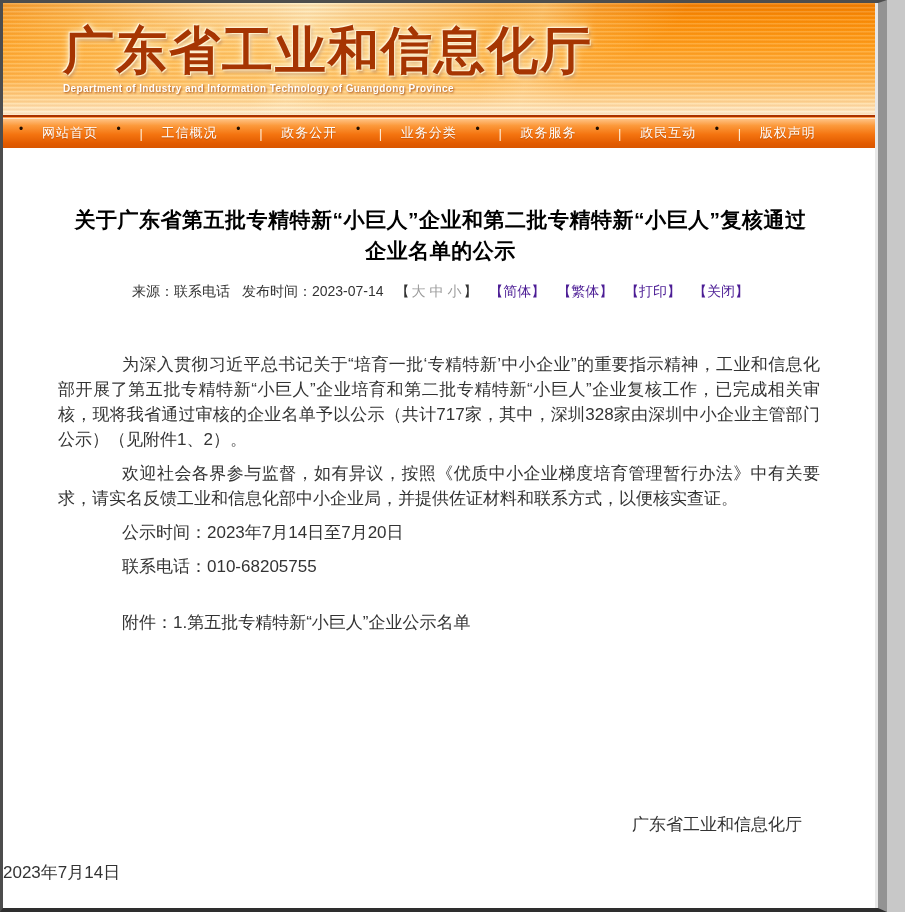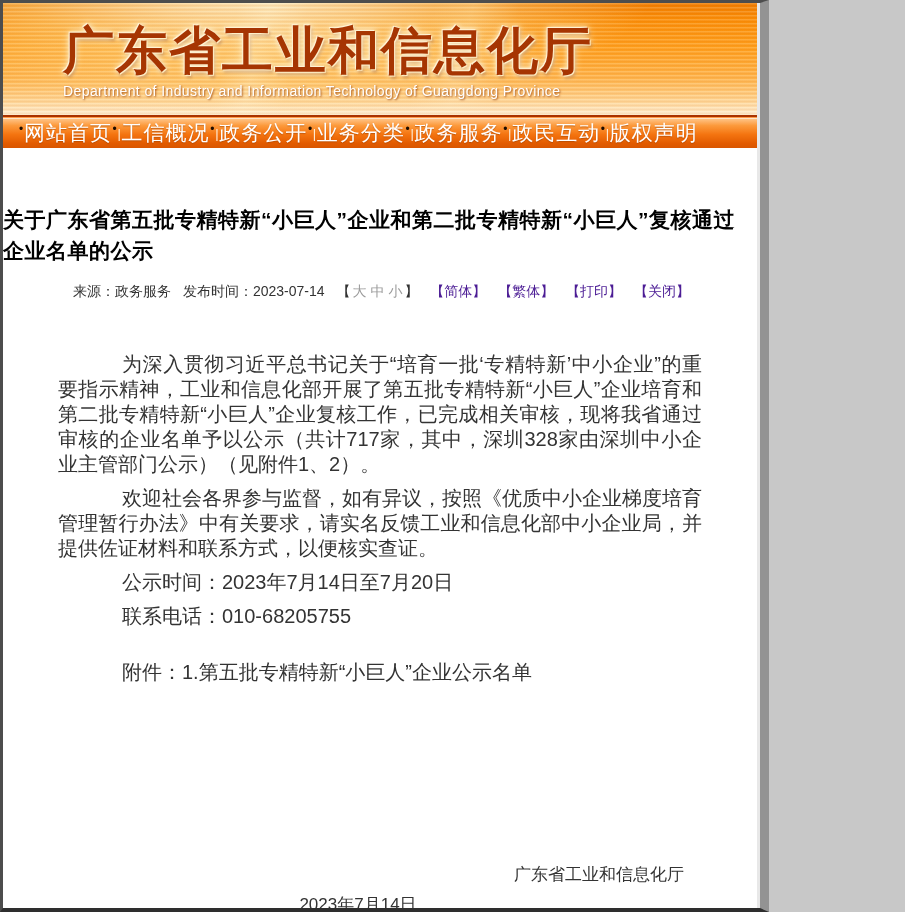--- a/index.html
+++ b/index.html
@@ -1,19 +1,19 @@
 <!DOCTYPE html>
 <html><head>
 <meta charset="utf-8">
 <style>
   html,body { margin:0; padding:0; background:#c8c8c8; }
   body { font-family:"Liberation Sans","DejaVu Sans",sans-serif; }
 
   .page {
-    position:relative; width:769px; height:912px; box-sizing:border-box;
+    position:relative; width:887px; height:912px; box-sizing:border-box;
     background:#ffffff; overflow:hidden;
     border-top:3px solid #4d4d4d; border-left:3px solid #4d4d4d;
     border-bottom:4px solid #2e2e2e; border-right:9px solid #939393;
   }
   .right-highlight {
     position:absolute; top:0; right:0; width:3px; height:100%;
     background:#e8e8e8; z-index:50;
   }
 
   
@@ -35,63 +35,63 @@
   .banner-inner { position:relative; z-index:2; padding:21px 0 0 60px; }
   .banner-title {
     font-size:51px; font-weight:bold; line-height:54px; letter-spacing:2px;
     color:#a63502;
     text-shadow:
       0 0 5px #fff6dd, 0 0 9px #ffeec2,
       1px 1px 0 #ffe7b4, -1px -1px 0 #fff3d8,
       2px 3px 3px rgba(130,45,0,0.45);
   }
   .banner-sub {
-    margin-top:5px; font-size:14px; font-weight:normal; letter-spacing:0.4px;
+    margin-top:5px; font-size:10px; font-weight:bold; letter-spacing:0.4px;
     color:#ffffff; text-shadow:1px 1px 2px rgba(150,60,0,0.85);
   }
 
   .divider-red { height:3px; background:#a93301; border-bottom:1px solid #ff9c4a; box-sizing:border-box; }
 
   
   .nav {
     height:30px; display:flex; align-items:center; justify-content:space-between;
     padding:0 62px 0 16px;
     background:linear-gradient(180deg,#ffc990 0%, #fc9a3c 25%, #f47410 55%, #e25b00 85%, #d95600 100%);
     box-shadow:inset 0 1px 0 rgba(255,255,255,0.55);
   }
   .nav-item {
-    color:#ffffff; font-size:21px; text-decoration:none; letter-spacing:1px;
+    color:#ffffff; font-size:13px; text-decoration:none; letter-spacing:1px;
     text-shadow:0 1px 1px rgba(150,60,0,0.55); cursor:pointer; white-space:nowrap;
   }
   .nav-dot { color:#1d0d00; font-size:12px; transform:translateY(-4px); line-height:1; }
   .nav-bar { color:#fff3e2; font-size:13px; opacity:0.95; }
 
   
   .content { padding-top:56px; }
   .article-title {
-    margin:0; text-align:left; color:#000000;
+    margin:0; text-align:center; color:#000000;
     font-size:21px; font-weight:bold; line-height:31px; letter-spacing:0.5px;
   }
   .meta { margin-top:17px; text-align:center; font-size:14px; color:#333333; }
   .meta > * { margin:0 4px; }
   .meta .size-ctl { color:#333;font-family:Liberation Serif, serif; }
   .meta a { text-decoration:none; color:#4c1d95; cursor:pointer; }
   .meta a.dim { color:#9b9b9b; margin:0 2px; }
 
-  .body-text { margin-top:51px; padding:0 58px 0 55px; font-size:20px; color:#333333; }
+  .body-text { margin-top:51px; padding:0 58px 0 55px; font-size:17px; color:#333333; }
   .body-text p { margin:0 0 9px 0; line-height:25px; text-indent:64px; text-align:justify; }
 
   .attach-row { display:flex; margin-top:31px; line-height:25px; }
   .attach-label { margin-left:64px; white-space:nowrap; }
   .attach-list { display:flex; flex-direction:column;align-items:flex-end; }
   .attach-item { margin-bottom:9px; color:#333; text-decoration:none; cursor:pointer; }
 
   .footer { font-size:17px; color:#333333; line-height:25px; }
   .footer .sig  { margin-top:168px; text-align:right; padding-right:76px; }
-  .footer .date { margin-top:5px;  text-align:center; padding-right:47px; }
+  .footer .date { margin-top:23px;  text-align:left; padding-right:47px; }
 </style>
 </head>
 <body>
 
 <div class="page">
 
   <div class="banner">
     <div class="banner-inner">
       <div class="banner-title">广东省工业和信息化厅</div>
       <div class="banner-sub">Department of Industry and Information Technology of Guangdong Province</div>
@@ -124,21 +124,21 @@
   </div>
 
   <div class="content">
 
     <h1 class="article-title">
       <div>关于广东省第五批专精特新“小巨人”企业和第二批专精特新“小巨人”复核通过</div>
       <div>企业名单的公示</div>
     </h1>
 
     <div class="meta">
-      <span>来源：政务服务</span>
+      <span>来源：联系电话</span>
       <span>发布时间：2023-07-14</span>
       <span class="size-ctl"><span>【</span><a class="dim">大</a><a class="dim">中</a><a class="dim">小</a><span>】</span></span>
       <a>【简体】</a>
       <a>【繁体】</a>
       <a>【打印】</a>
       <a>【关闭】</a>
     </div>
 
     <div class="body-text">
       <p>为深入贯彻习近平总书记关于“培育一批‘专精特新’中小企业”的重要指示精神，工业和信息化部开展了第五批专精特新“小巨人”企业培育和第二批专精特新“小巨人”企业复核工作，已完成相关审核，现将我省通过审核的企业名单予以公示（共计717家，其中，深圳328家由深圳中小企业主管部门公示）（见附件1、2）。</p>

